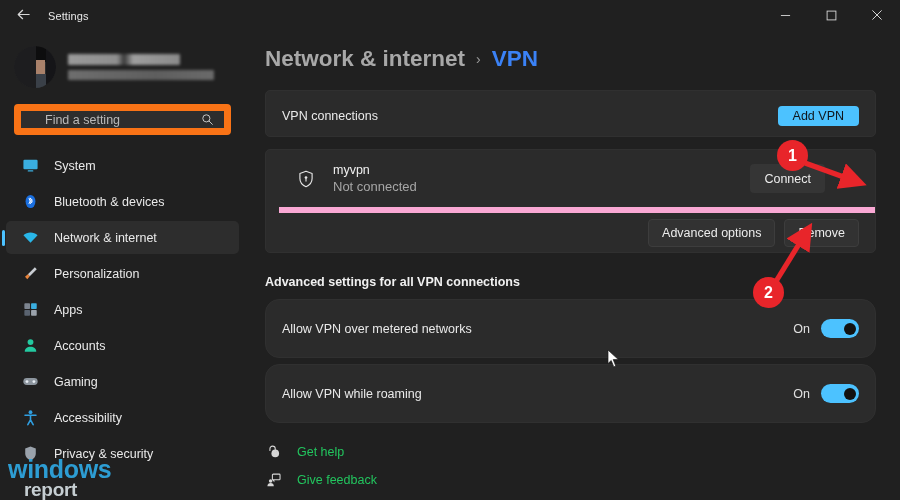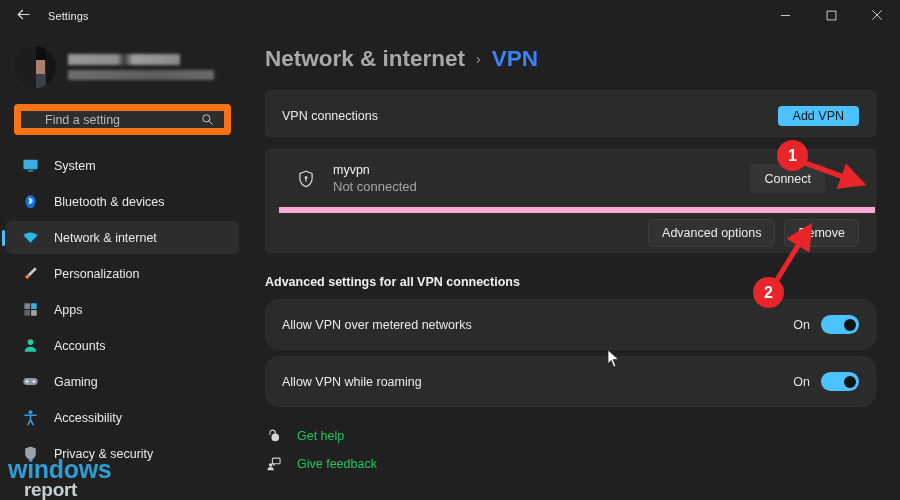--- a/index.html
+++ b/index.html
@@ -133,21 +133,21 @@
     height: 45px; display: flex; align-items: center; justify-content: flex-end;
     padding: 0 16px; gap: 9px;
   }
   .btn-sub {
     font-size: 12.5px; color: #ececec; background: #323232;
     border: 1px solid #3d3d3d; height: 28px; padding: 0 13px;
     border-radius: 4px; display: flex; align-items: center; font-family: inherit;
   }
 
   .section-head { font-size: 12.5px; color: #f0f0f0; font-weight: bold; margin: 22px 0 10px 10px; }
-  .card.setting { height: 51px; margin-top: 6px; border-radius: 14px; }
+  .card.setting { height: 59px; margin-top: 6px; border-radius: 14px; }
   .setting-row { display: flex; align-items: center; padding: 0 16px; height: 100%; }
   .setting-label { font-size: 12.5px; color: #eaeaea; }
   .toggle-wrap { display: flex; align-items: center; gap: 11px; }
   .toggle-state { font-size: 12.5px; color: #e0e0e0; }
   .toggle {
     width: 38px; height: 19px; border-radius: 10px; background: #4cc2ff;
     position: relative; border: none;
   }
   .toggle .knob {
     position: absolute; right: 3px; top: 50%; transform: translateY(-50%);

